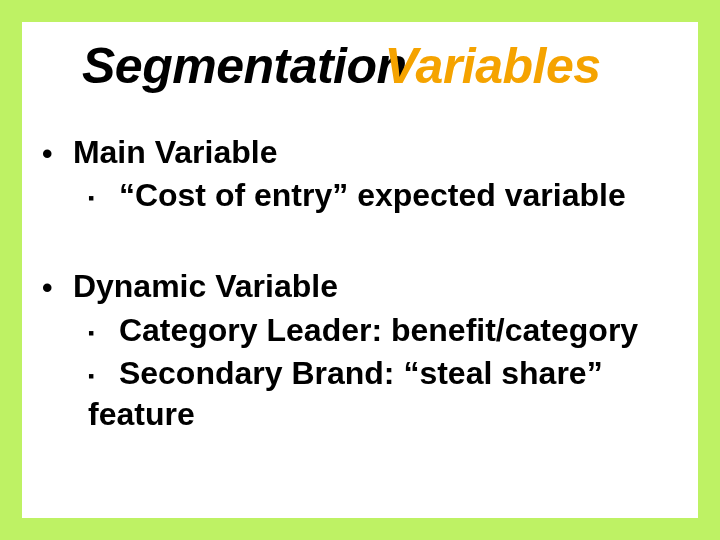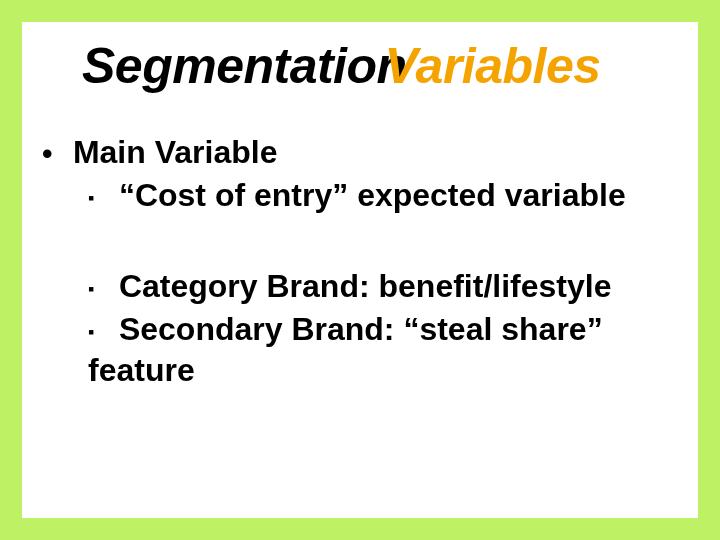--- a/index.html
+++ b/index.html
@@ -80,22 +80,25 @@
 
       <div class="l1 l1-bullet">
         <span>Main Variable</span>
       </div>
       <div class="l2 l2-bullet">
         <span>“Cost of entry” expected variable</span>
       </div>
 
       <div class="gap"></div>
 
+      <div class="l1 l1-bullet">
+        <span>Dynamic Variable</span>
+      </div>
       <div class="l2 l2-bullet">
-        <span>Category Brand: benefit/lifestyle</span>
+        <span>Category Leader: benefit/category</span>
       </div>
       <div class="l2 l2-bullet">
         <span>Secondary Brand: “steal share” feature</span>
       </div>
 
     </div>
 
   </div>
 </div>
 

